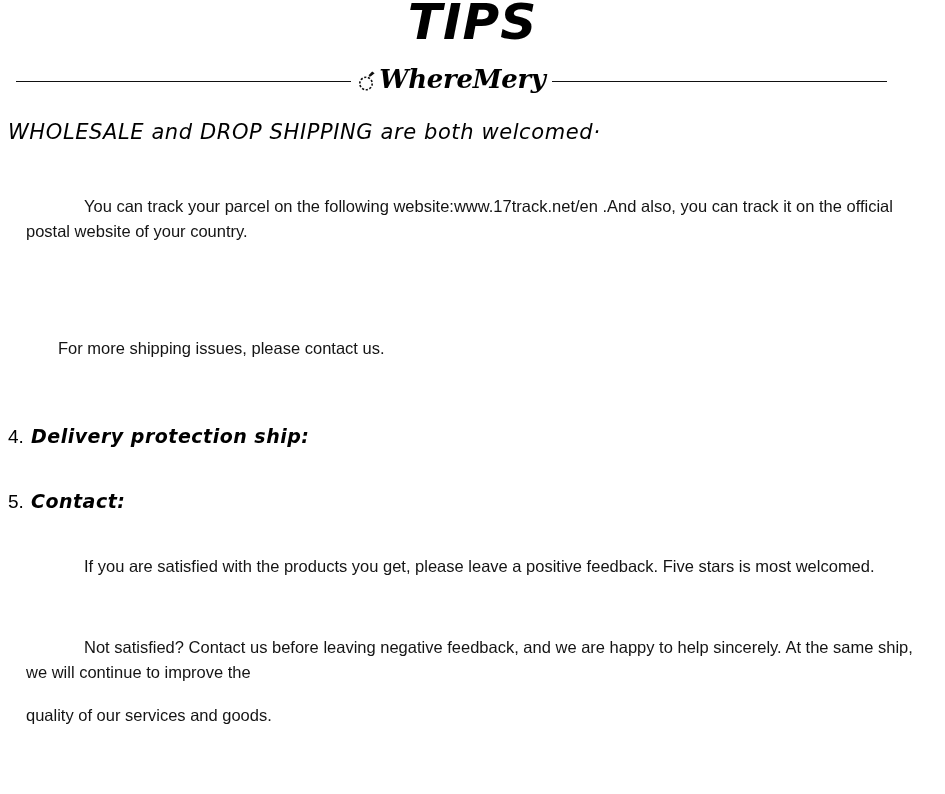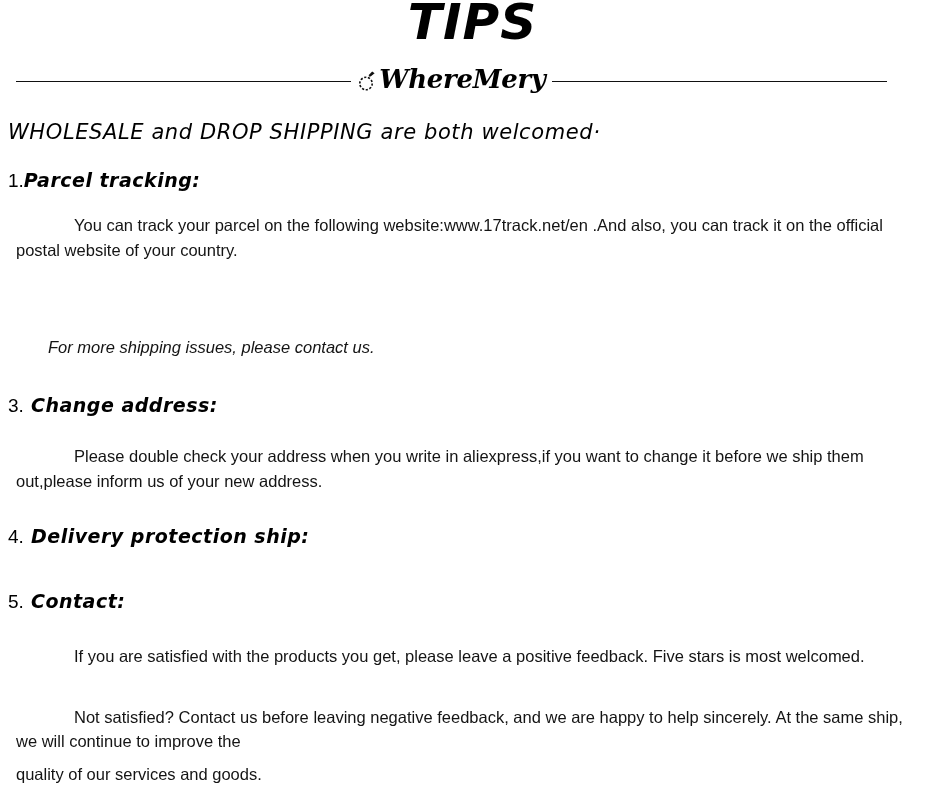--- a/index.html
+++ b/index.html
@@ -117,25 +117,25 @@
     font-style: italic;
     font-size: 19px;
     letter-spacing: 0.5px;
   }
 
   .para {
     font-family: "Liberation Sans", sans-serif;
     font-size: 16.5px;
     line-height: 1.5;
     color: #141414;
-    margin: 8px;
+    margin: 18px;
     padding: 0 12px 0 8px;
     text-indent: 58px;
   }
-  .para.indent-sm { text-indent: 32px; font-style: italic; }
+  .para.indent-sm { text-indent: 32px; }
   .para.indent-none { text-indent: 0; }
 
   .sp-1 { height: 10px; }
   .sp-2 { height: 16px; }
   .sp-3 { height: 20px; }
   .sp-4 { height: 24px; }
 </style>
 </head>
 <body>
 
@@ -156,40 +156,34 @@
   </div>
 
   <div class="rule rule-right"></div>
 </div>
 
 <div class="wholesale-line">WHOLESALE and DROP SHIPPING are both welcomed·</div>
 
 <div class="content">
 
   <div>
-    <p class="section-head"><span class="section-num">1.</span><span class="section-title">Parcel tracking:</span></p>
     <div class="sp-1"></div>
     <p class="para">You can track your parcel on the following website:www.17track.net/en .And also, you can track it on the official postal website of your country.</p>
   </div>
 
   <div class="sp-2"></div>
 
   <div>
     <div class="sp-3"></div>
     <div class="sp-3"></div>
     <p class="para indent-sm">For more shipping issues, please contact us.</p>
   </div>
 
   <div class="sp-4"></div>
 
-  <div>
-    <p class="section-head"><span class="section-num">3.</span><span class="section-title"> Change address:</span></p>
-    <div class="sp-2"></div>
-    <p class="para">Please double check your address when you write in aliexpress,if you want to change it before we ship them out,please inform us of your new address.</p>
-  </div>
 
   <div class="sp-3"></div>
 
   <div>
     <p class="section-head"><span class="section-num">4.</span><span class="section-title"> Delivery protection ship:</span></p>
     <div class="sp-2"></div>
   </div>
 
   <div class="sp-3"></div>
 

